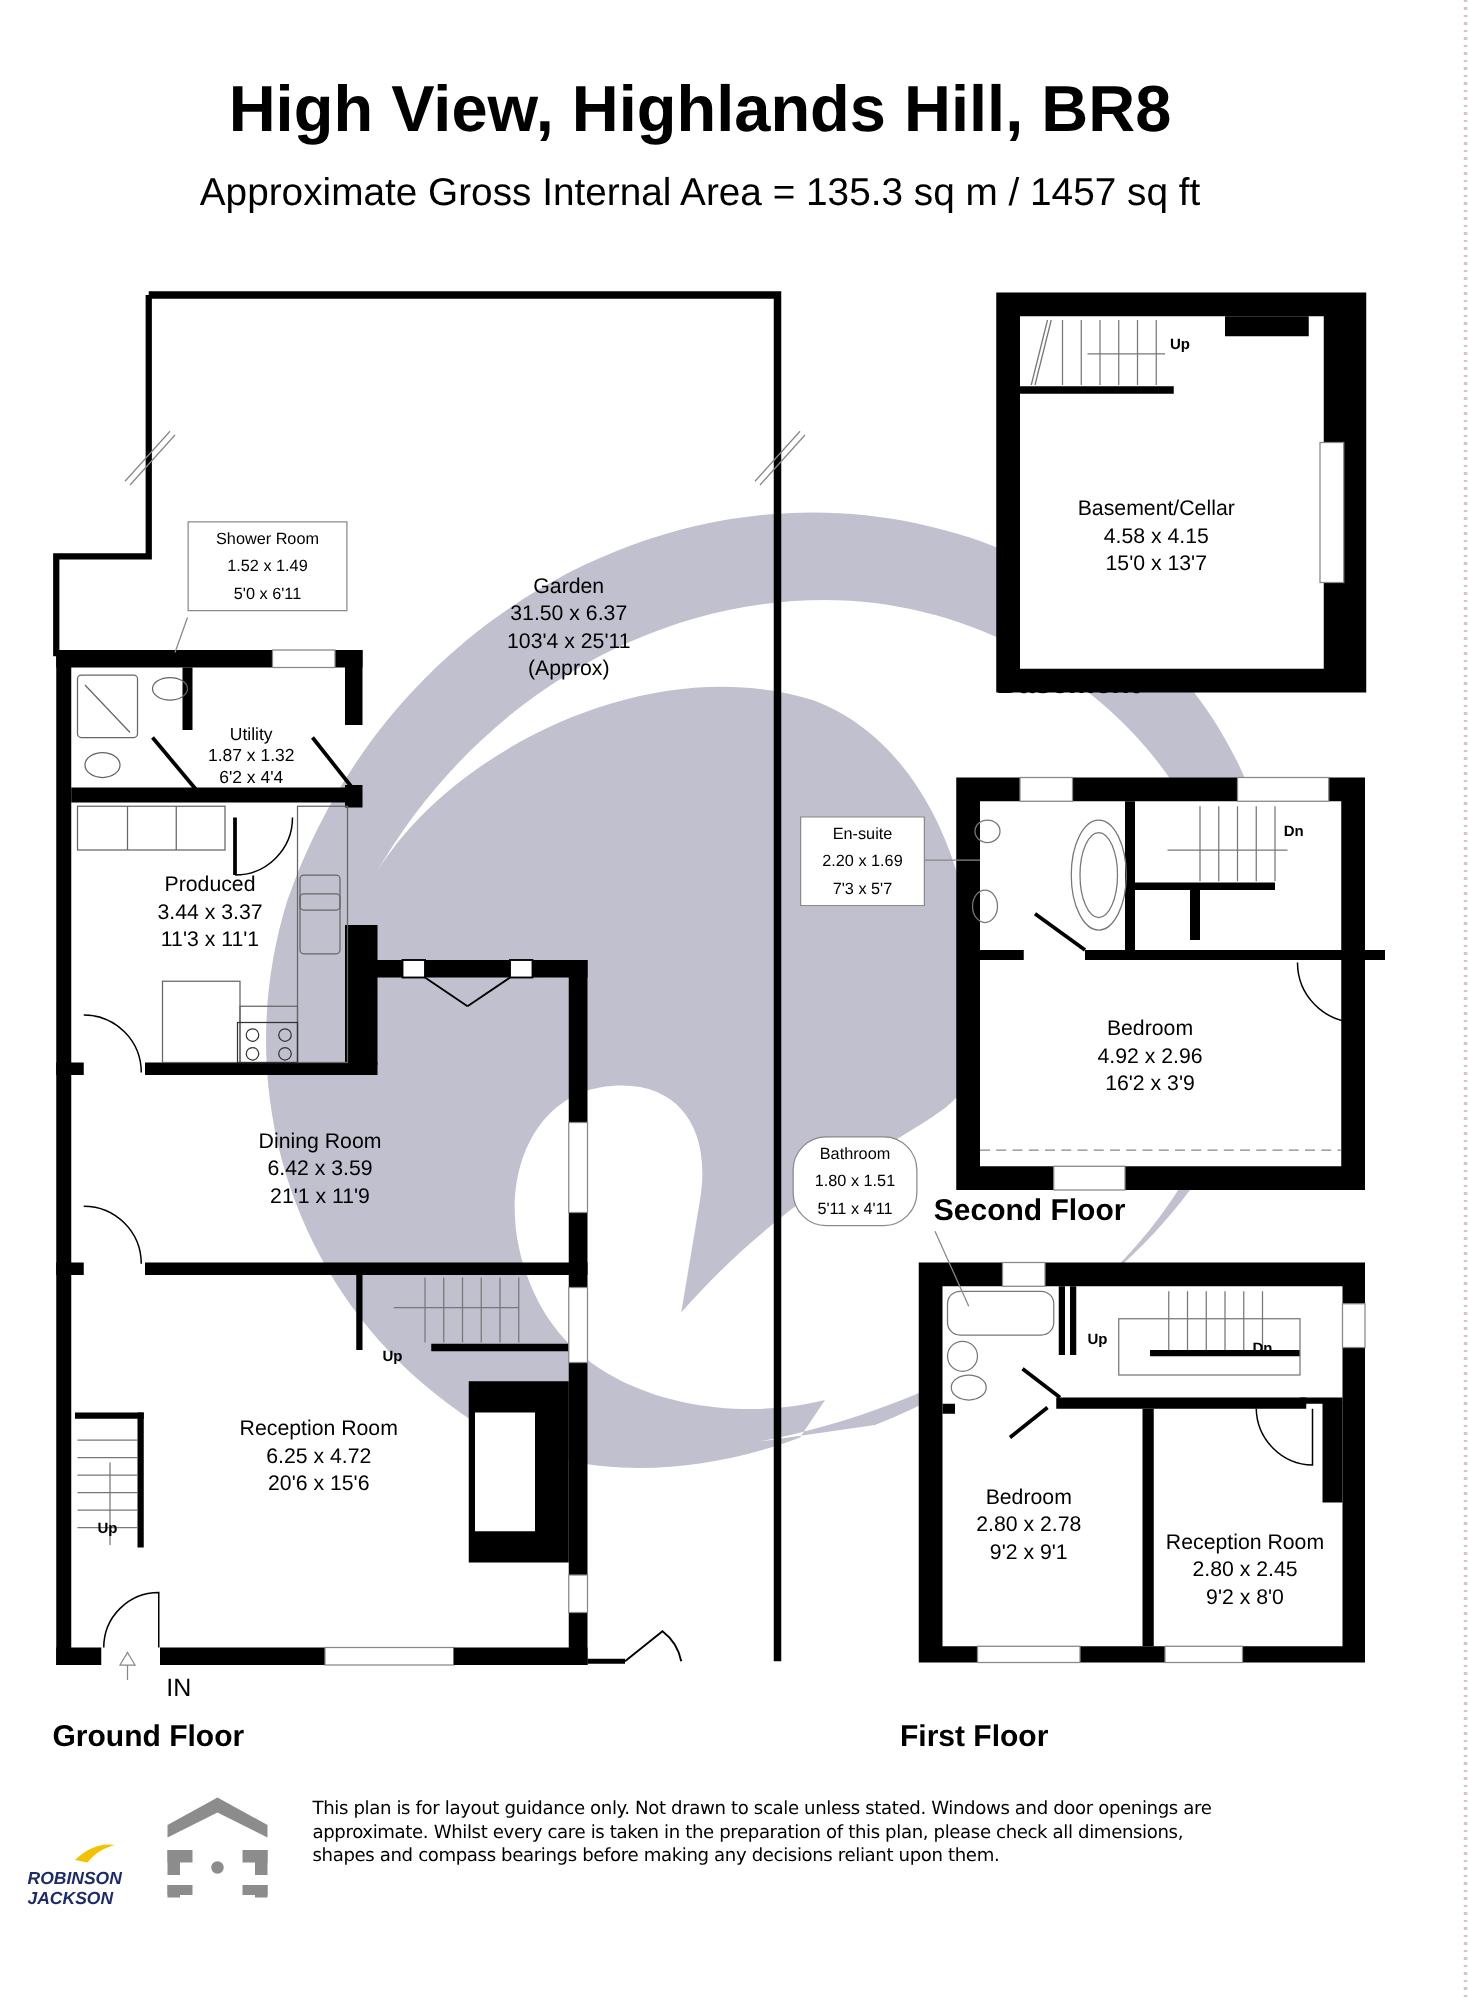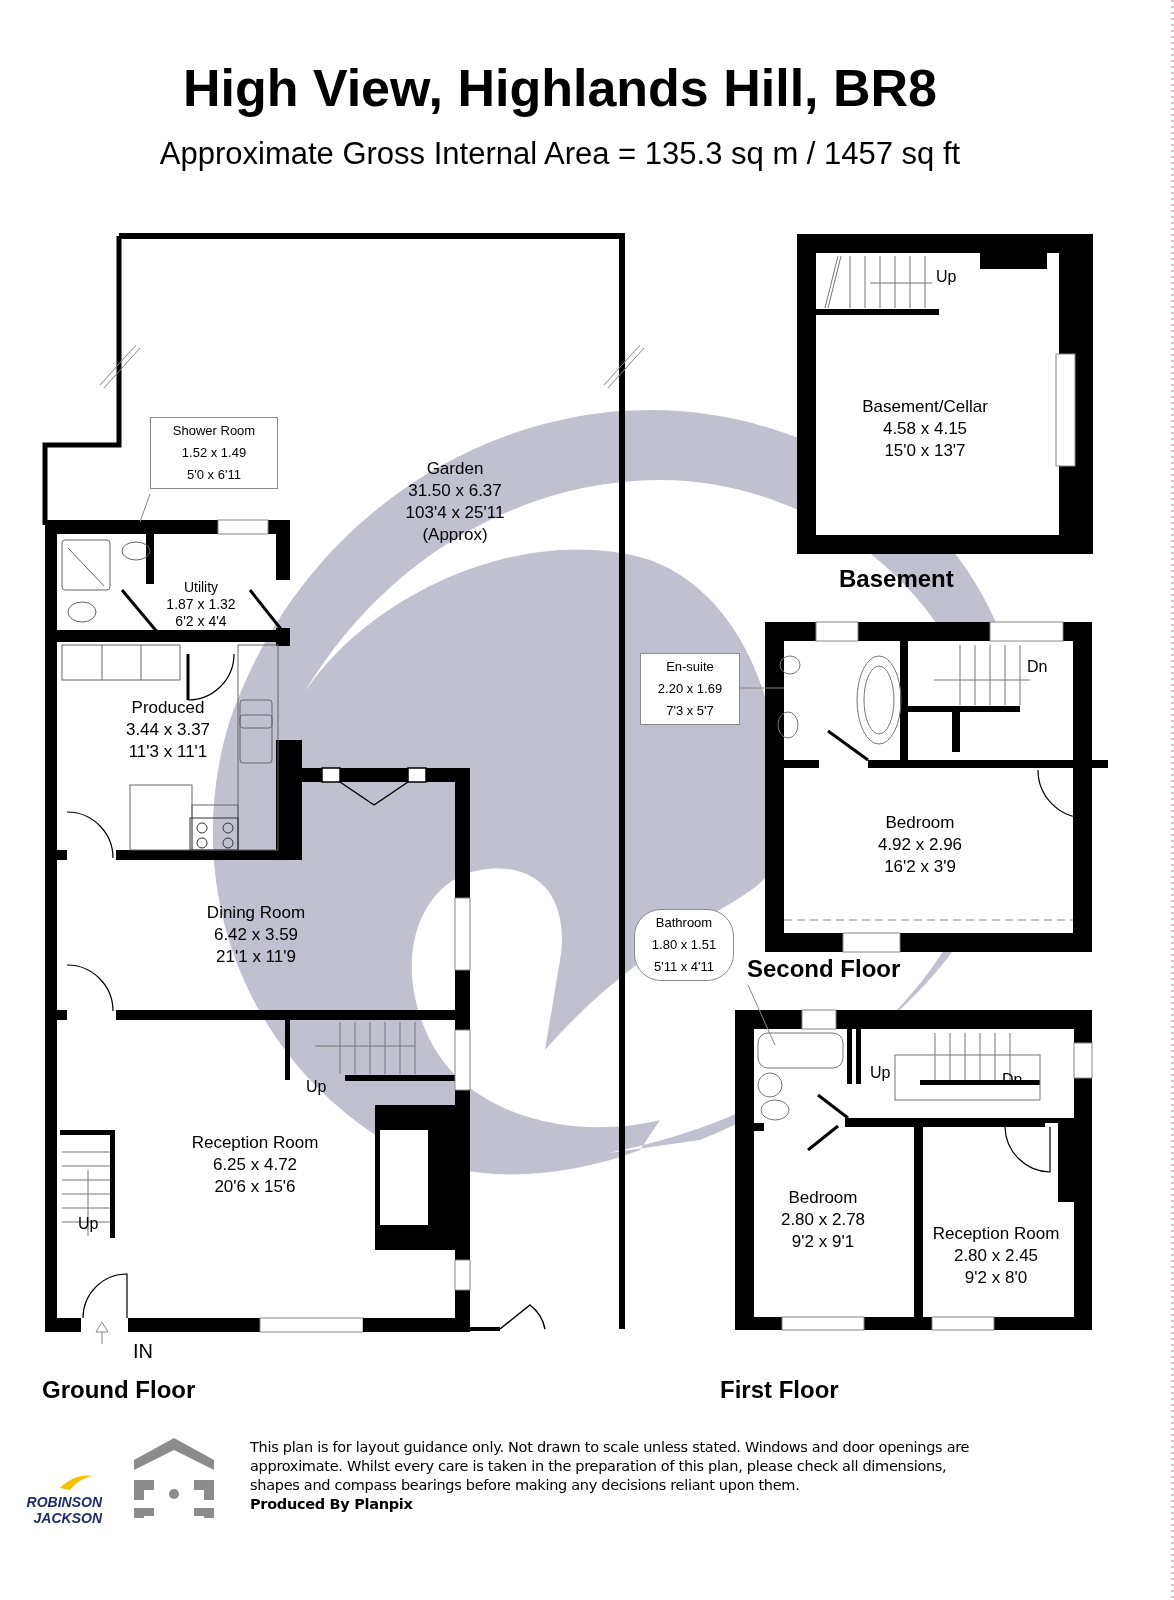--- a/index.html
+++ b/index.html
@@ -4,25 +4,25 @@
 <style>
   html, body { margin: 0; padding: 0; background: #ffffff; }
   body { width: 1174px; height: 1600px; position: relative; overflow: hidden; font-family: "Liberation Sans", sans-serif; color: #000; }
   .title { position: absolute; left: 0; width: 1120px; top: 58px; text-align: center; font-size: 52px; font-weight: bold; letter-spacing: 0px; }
   .subtitle { position: absolute; left: 0; width: 1120px; top: 136px; text-align: center; font-size: 31px; }
   svg.plan { position: absolute; left: 0; top: 0; }
   .room { position: absolute; text-align: center; font-size: 17px; line-height: 22px; white-space: nowrap; }
   .room.small { font-size: 14px; line-height: 17px; text-align: center; }
   .callout { position: absolute; border: 1px solid #8a8a8a; background: #fff; text-align: center; font-size: 13px; line-height: 22px; padding: 2px 6px; white-space: nowrap; }
   .floor-label { position: absolute; font-size: 24px; font-weight: bold; }
-  .tiny { position: absolute; font-size: 16px; }
+  .tiny { position: absolute; font-size: 12px; font-weight: bold; }
   .in-label { position: absolute; font-size: 20px; margin-left: 40px; }
   .disclaimer { position: absolute; left: 250px; top: 1467px; width: 740px; font-size: 14.5px; line-height: 19px; font-family: "DejaVu Sans", sans-serif; letter-spacing: -0.3px; }
   .disclaimer .produced { font-weight: bold; }
-  .rj-logo { position: absolute; left: 22px; top: 1494px; width: 80px; text-align: right; color: #1f2a6b; font-weight: bold; font-style: italic; font-size: 14px; line-height: 16px; }
+  .rj-logo { position: absolute; left: 22px; top: 1494px; width: 80px; text-align: left; color: #1f2a6b; font-weight: bold; font-style: italic; font-size: 14px; line-height: 16px; }
   .edge-dots { position: absolute; right: 0; top: 0; width: 3px; height: 1600px; background: repeating-linear-gradient(to bottom, #d9c3c3 0 2px, transparent 2px 6px); }
 </style>
 </head>
 <body>
 
 <div class="edge-dots"></div>
 
 <div class="title">High View, Highlands Hill, BR8</div>
 <div class="subtitle">Approximate Gross Internal Area = 135.3 sq m / 1457 sq ft</div>
 
@@ -293,21 +293,21 @@
 <div class="in-label" style="left:93px; top:1340px;">IN</div>
 
 <div class="floor-label" style="left:42px; top:1376px;">Ground Floor</div>
 
 <div class="room" style="left:850px; top:396px; width:150px;">
   <div>Basement/Cellar</div>
   <div>4.58 x 4.15</div>
   <div>15'0 x 13'7</div>
 </div>
 <div class="tiny" style="left:936px; top:268px;">Up</div>
-<div class="floor-label" style="left:797px; top:565px;margin-left:42px;">Basement</div>
+<div class="floor-label" style="left:797px; top:533px;">Basement</div>
 
 <div class="callout" style="left:640px; top:653px; width:86px;">
   <div>En-suite</div>
   <div>2.20 x 1.69</div>
   <div>7'3 x 5'7</div>
 </div>
 <div class="room" style="left:860px; top:812px; width:120px;">
   <div>Bedroom</div>
   <div>4.92 x 2.96</div>
   <div>16'2 x 3'9</div>
@@ -334,14 +334,13 @@
 <div class="tiny" style="left:1002px; top:1071px;">Dn</div>
 <div class="floor-label" style="left:720px; top:1376px;">First Floor</div>
 
 <div class="rj-logo">
   <div>ROBINSON</div>
   <div>JACKSON</div>
 </div>
 
 <div class="disclaimer" style="top:1438px;">
   <div>This plan is for layout guidance only. Not drawn to scale unless stated. Windows and door openings are approximate. Whilst every care is taken in the preparation of this plan, please check all dimensions, shapes and compass bearings before making any decisions reliant upon them.</div>
-  <div class="produced">Produced By Planpix</div>
 </div>
 
 </body></html>

